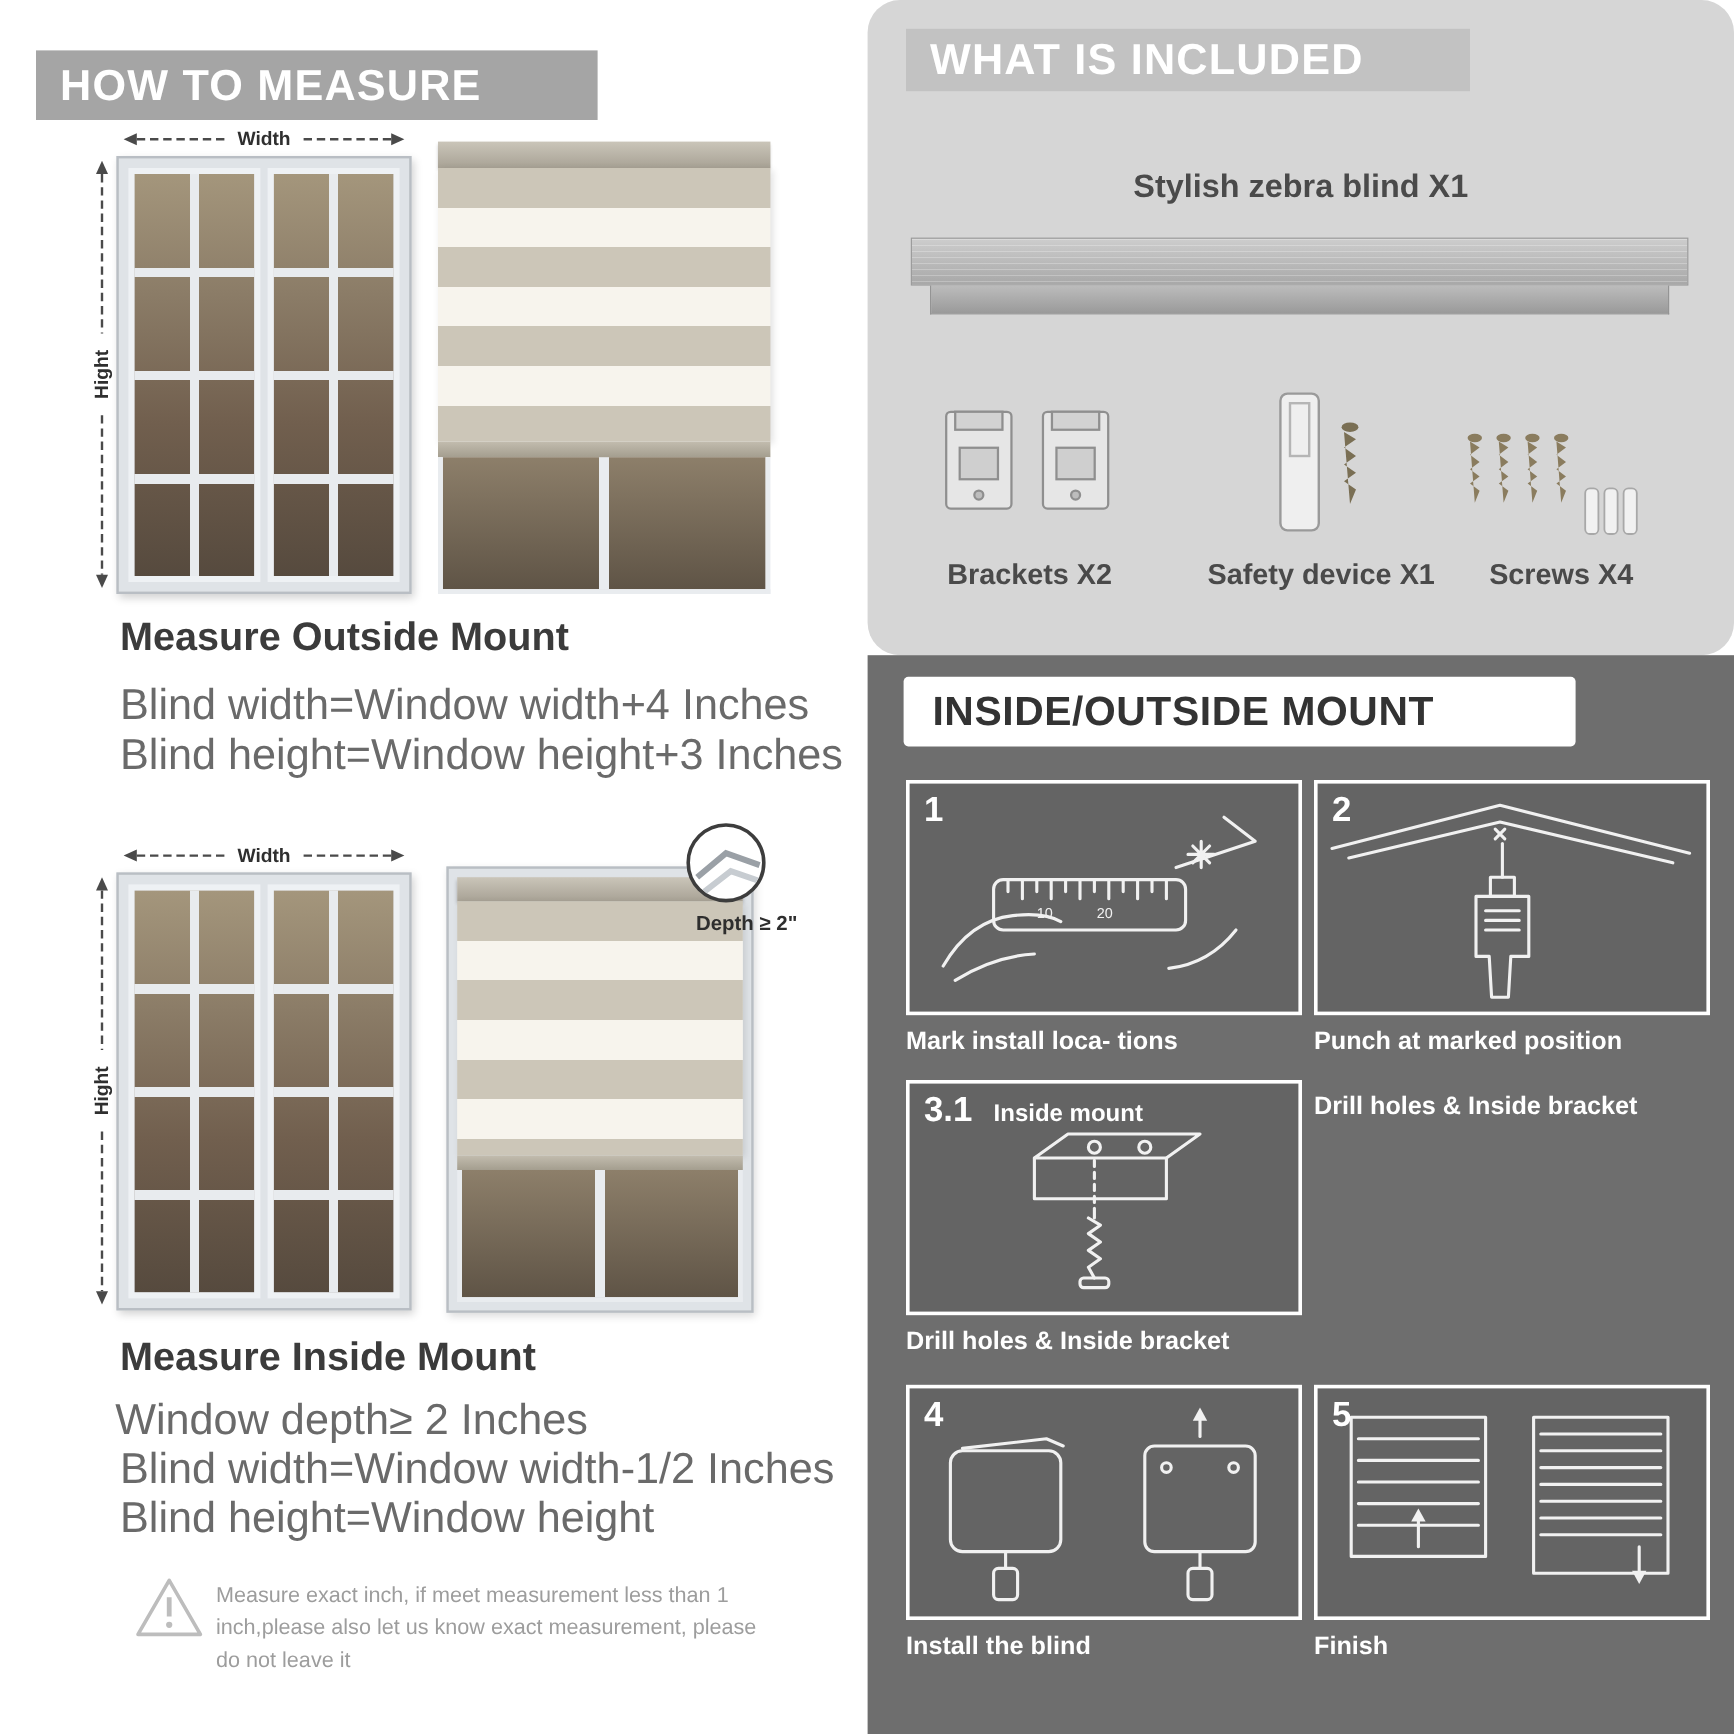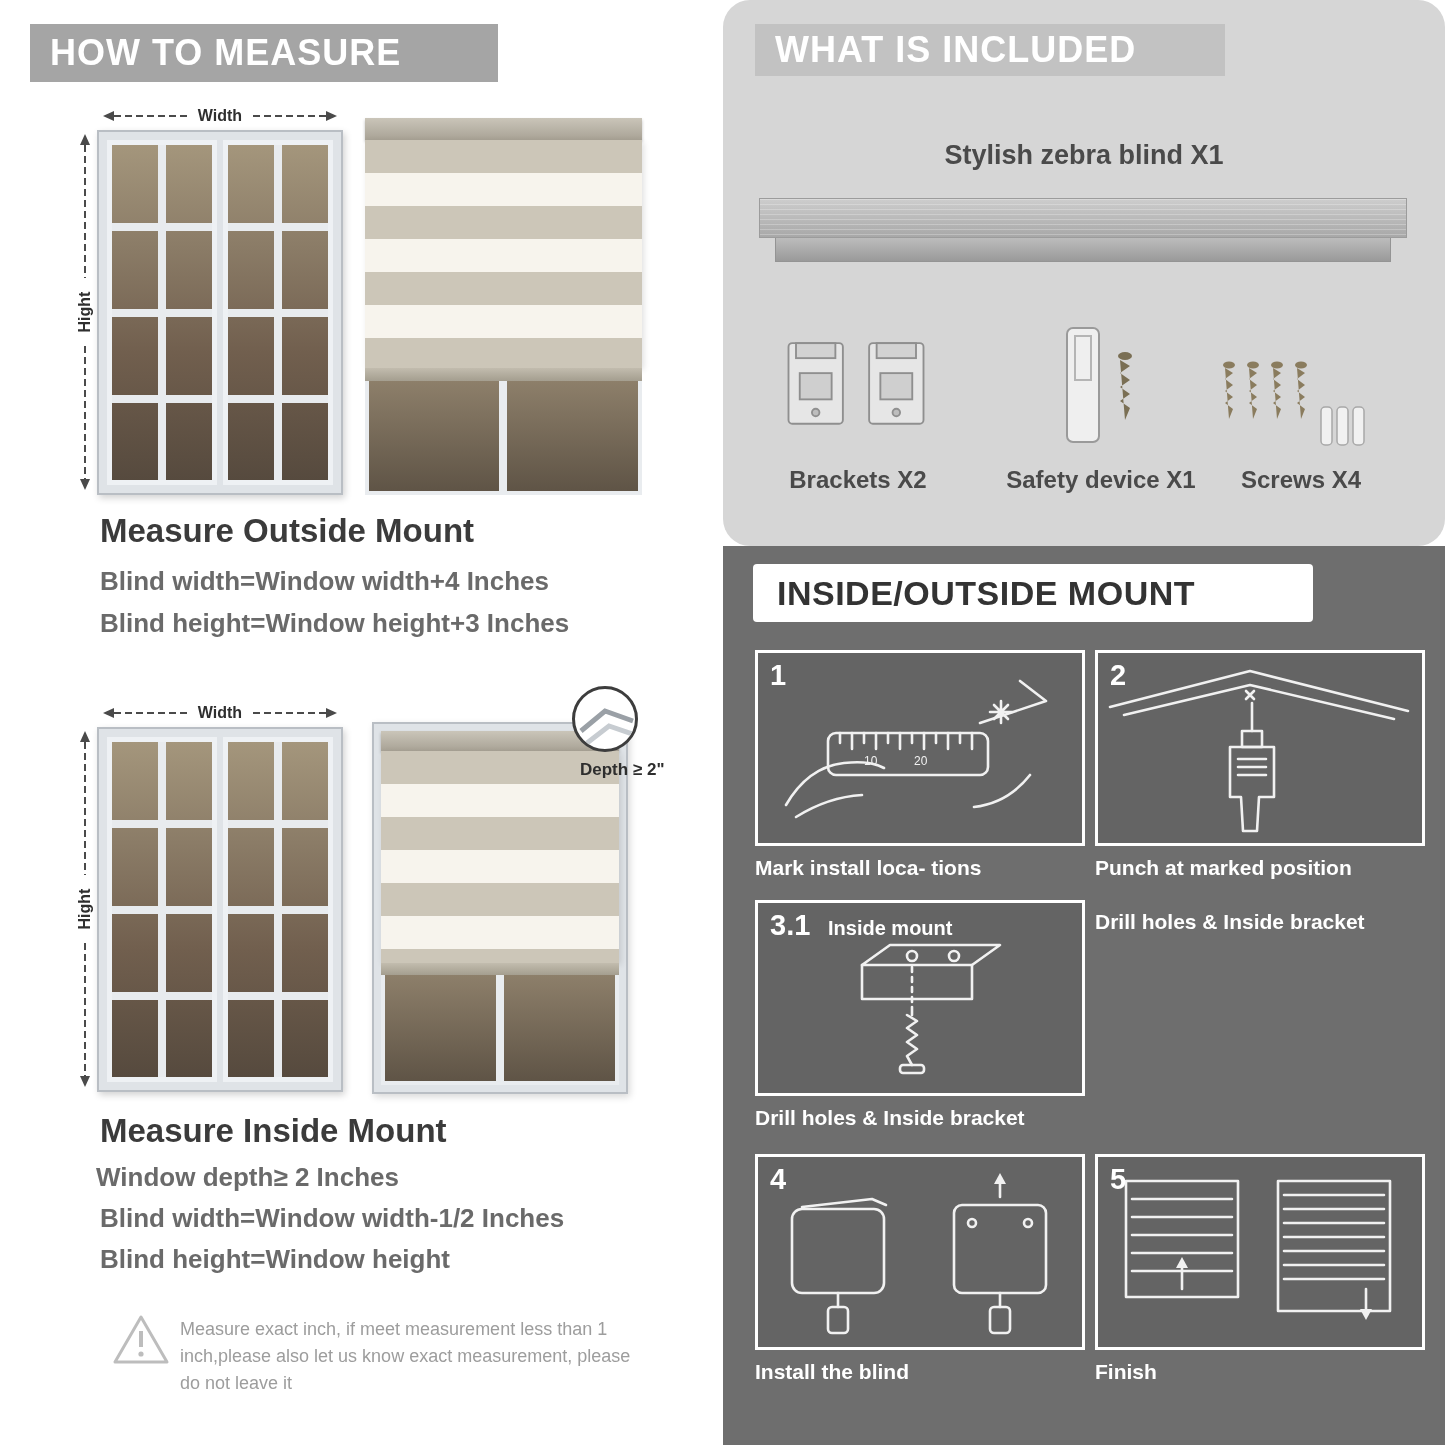--- a/index.html
+++ b/index.html
@@ -2,34 +2,34 @@
 <html><head>
 <meta charset="utf-8">
 <style>
   *{margin:0;padding:0;box-sizing:border-box;}
   html,body{width:1445px;height:1445px;}
   body{font-family:"Liberation Sans",sans-serif;background:#fff;}
   .page{position:relative;width:1445px;height:1445px;overflow:hidden;background:#fff;}
   .abs{position:absolute;}
 
   
-  .howto-header{background:#a5a5a5;color:#fff;font-size:36px;font-weight:bold;line-height:58px;padding-left:20px;letter-spacing:1px;}
+  .howto-header{background:#a5a5a5;color:#fff;font-size:36px;font-weight:bold;line-height:58px;padding-left:20px;letter-spacing:1px;margin-top:18px;}
   .window-frame{background:#dfe3e7;border:2px solid #b9bec4;padding:8px;display:flex;gap:6px;box-shadow:2px 3px 7px rgba(0,0,0,.18);}
   .sash{flex:1;border:5px solid #eef1f4;background:
     repeating-linear-gradient(180deg, rgba(0,0,0,0) 0 78px, #e8ebee 78px 86px),
     repeating-linear-gradient(90deg, rgba(0,0,0,0) 0 46px, #e8ebee 46px 54px),
     linear-gradient(180deg,#a4967c 0%,#8b7c67 30%,#715f4e 62%,#564a3e 100%);}
   .blind-rail{background:linear-gradient(180deg,#cac5b9,#a8a295);box-shadow:0 2px 3px rgba(0,0,0,.25);}
   .blind-stripes{background:repeating-linear-gradient(180deg,#ccc6b8 0 33px,#f7f4ed 33px 66px);box-shadow:2px 2px 6px rgba(0,0,0,.12);}
   .blind-brail{background:linear-gradient(180deg,#c2bcae,#a49e8f);}
   .blind-window-below{border:4px solid #e9ecef;border-top:none;background:
     linear-gradient(90deg, rgba(0,0,0,0) 0 calc(50% - 4px), #e9ecef calc(50% - 4px) calc(50% + 4px), rgba(0,0,0,0) calc(50% + 4px)),
     linear-gradient(180deg,#8d7f6a,#5f5446);}
   .section-title{font-size:33px;font-weight:bold;color:#3b3b3b;}
-  .formula{font-size:26px;font-weight:bold;color:#6a6a6a;text-align:right;}
+  .formula{font-size:36px;font-weight:normal;color:#6a6a6a;text-align:right;}
   .note{font-size:18px;line-height:1.5;color:#9d9d9d;font-weight:500;}
   .depth-label{font-size:17px;font-weight:bold;color:#2e2e2e;}
   .callout-circle{border:3px solid #3d3d3d;border-radius:50%;background:#fff;overflow:hidden;z-index:5;}
 
   
   .included-panel{background:#d6d6d6;border-radius:27px;}
   .included-header{background:#c2c2c2;color:#fff;font-size:36px;font-weight:bold;line-height:52px;padding-left:20px;letter-spacing:1px;}
   .product-label{text-align:center;font-size:27px;font-weight:bold;color:#4a4a4a;}
   .hr-top{height:40px;background:
     repeating-linear-gradient(180deg, rgba(255,255,255,.25) 0 1px, rgba(0,0,0,0) 1px 5px),

